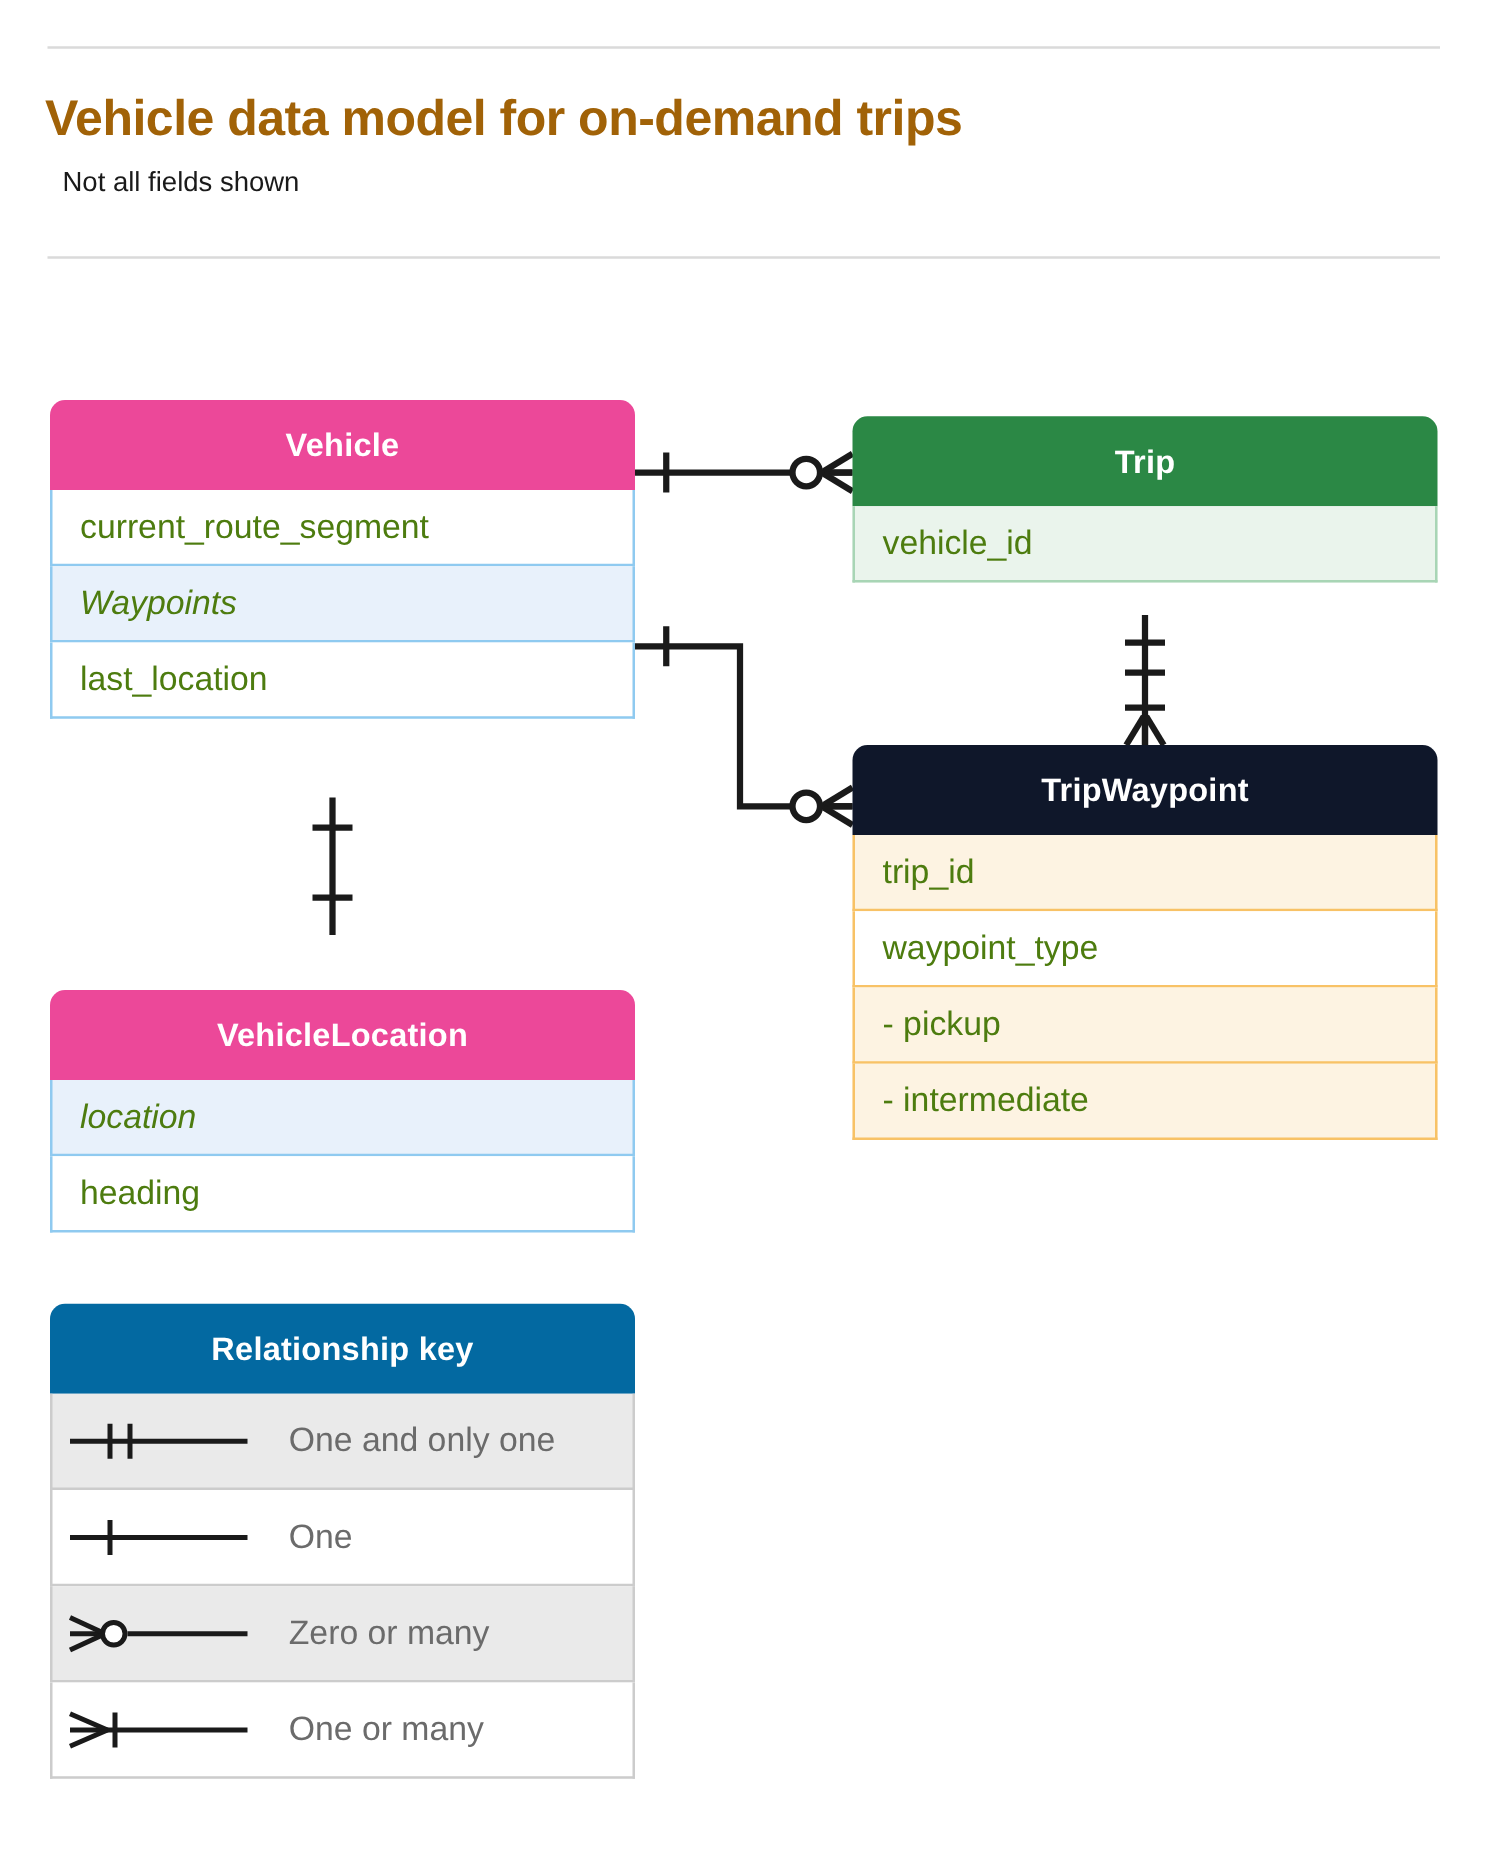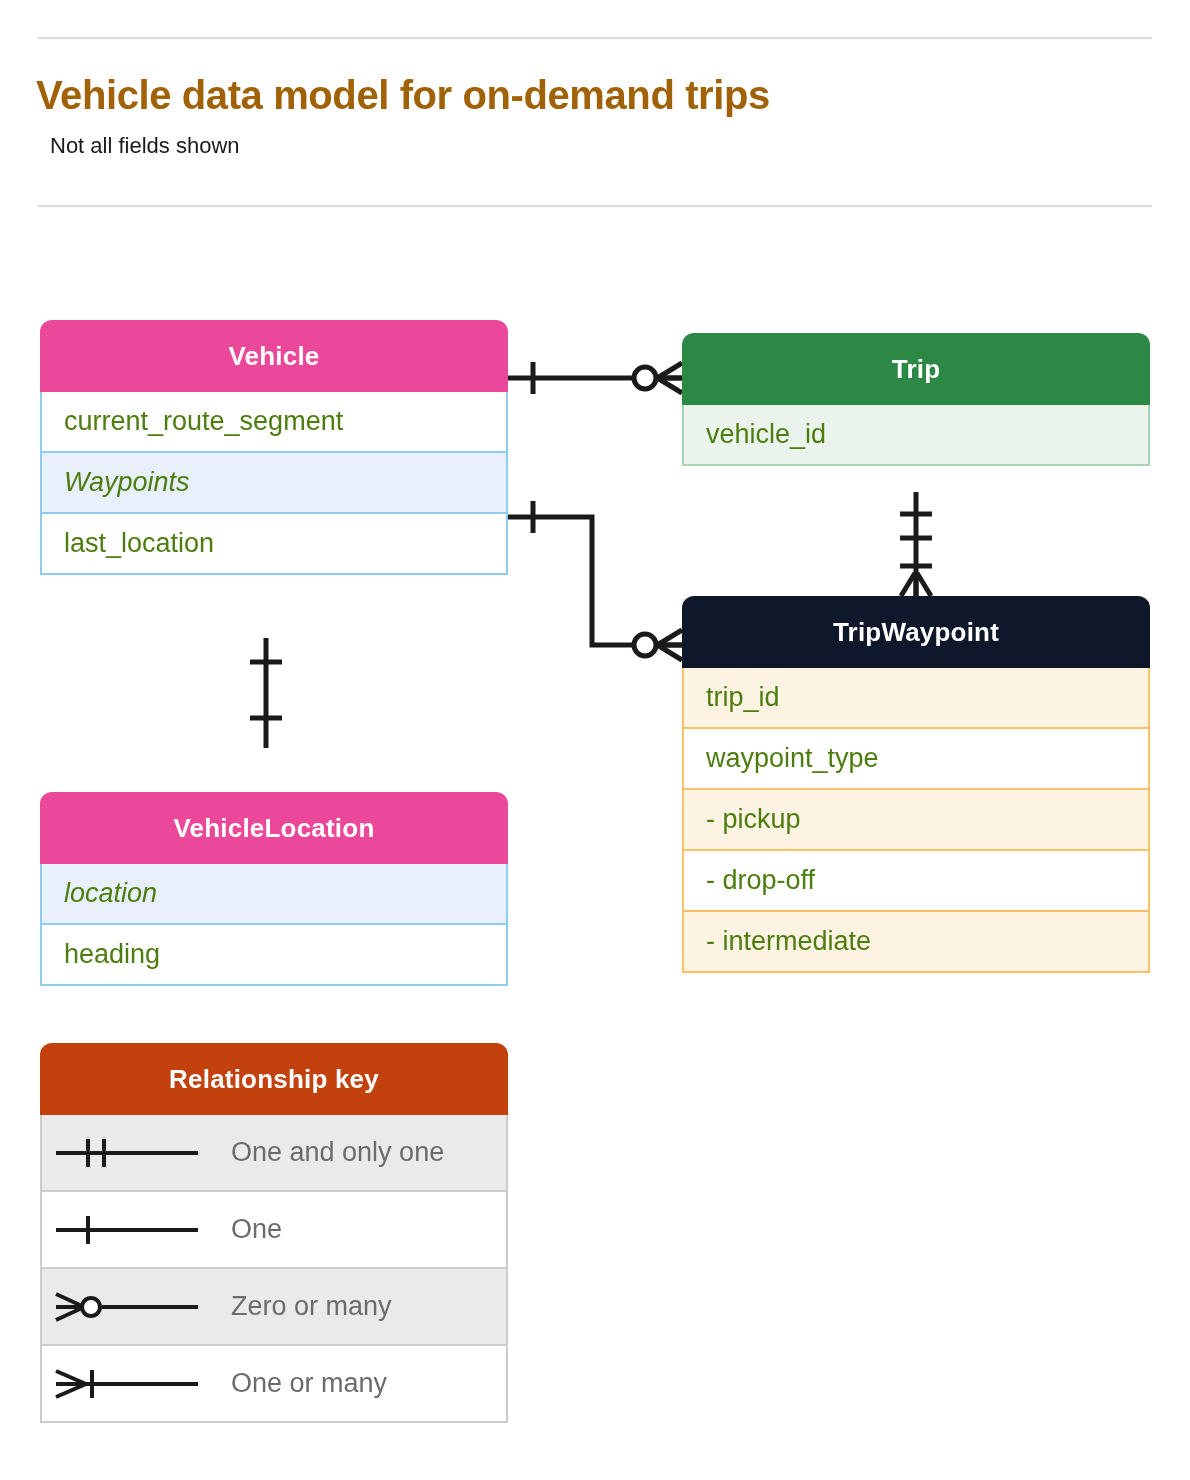--- a/index.html
+++ b/index.html
@@ -94,21 +94,21 @@
 
   
   .t-orange .entity-header { background: #0f172a; }
   .t-orange .entity-row {
     border-color: #f8c266;
     background: #ffffff;
   }
   .t-orange .entity-row.tint { background: #fdf3e2; }
 
   
-  .t-gray .entity-header { background: #c2410c; }
+  .t-gray .entity-header { background: #0369a1; }
   .t-gray .entity-row {
     border-color: #cccccc;
     background: #ffffff;
     padding-left: 0;
   }
   .t-gray .entity-row.tint { background: #eaeaea; }
 
   
   #entity-vehicle          { left: 40px;  top: 320px;  width: 468px; }
   #entity-trip             { left: 682px; top: 333px;  width: 468px; }
@@ -199,21 +199,20 @@
 <div class="entity t-green" id="entity-trip">
   <div class="entity-header">Trip</div>
   <div class="entity-row first tint">vehicle_id</div>
 </div>
 
 <div class="entity t-orange" id="entity-tripwaypoint">
   <div class="entity-header">TripWaypoint</div>
   <div class="entity-row first tint">trip_id</div>
   <div class="entity-row">waypoint_type</div>
   <div class="entity-row tint">-  pickup</div>
-  <div class="entity-row">-  drop-off</div>
   <div class="entity-row tint">-  intermediate</div>
 </div>
 
 <div class="entity t-blue" id="entity-vehiclelocation">
   <div class="entity-header">VehicleLocation</div>
   <div class="entity-row first tint">location</div>
   <div class="entity-row">heading</div>
 </div>
 
 <div class="entity t-gray" id="legend">

